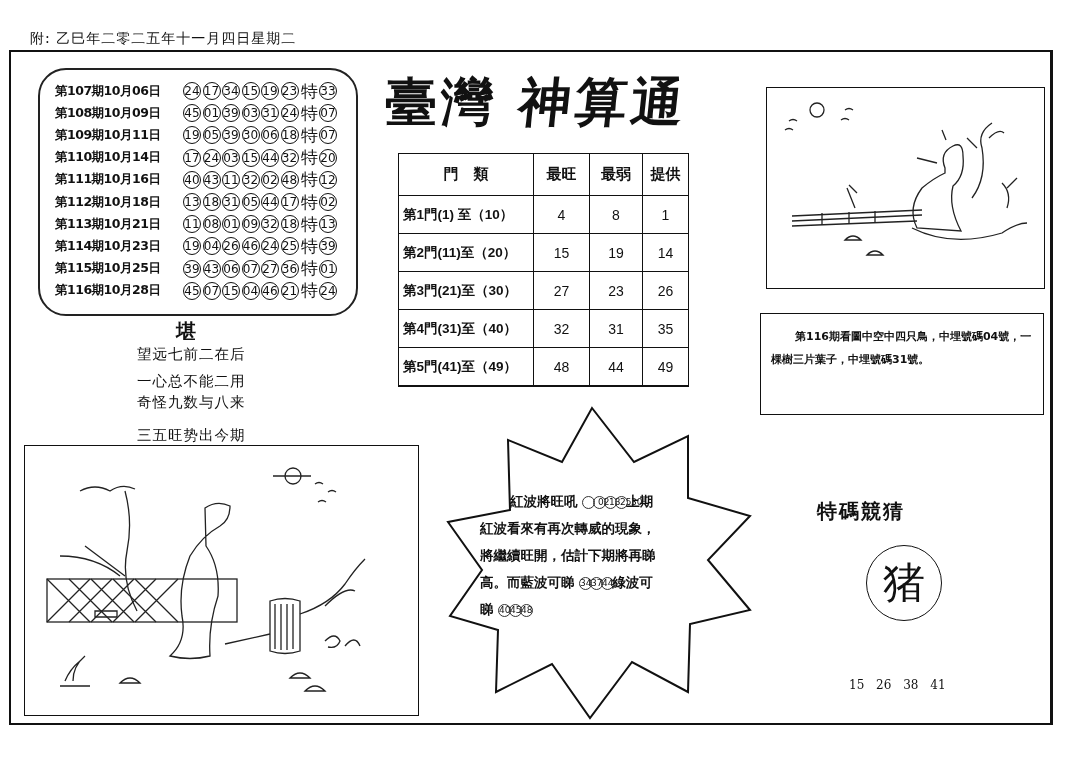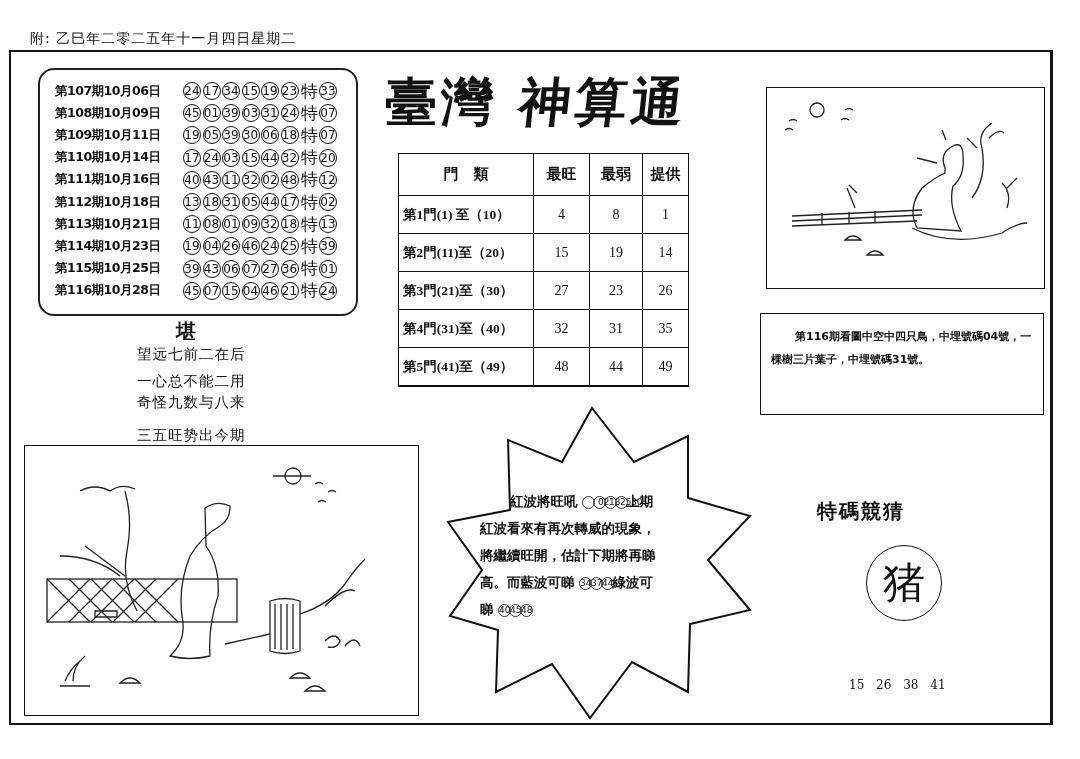--- a/index.html
+++ b/index.html
@@ -3,36 +3,36 @@
 <meta charset="utf-8">
 <style>
   html, body { margin:0; padding:0; background:#fff; }
   body { width:1080px; height:759px; position:relative; overflow:hidden;
          font-family:"DejaVu Sans", sans-serif; color:#111; }
   .abs { position:absolute; }
   .date-line { left:30px; top:30px; font-family:"DejaVu Serif", serif; font-size:14px; letter-spacing:1px; }
   .frame { left:9px; top:50px; width:1044px; height:675px; border:2px solid #111; border-right-width:3px; box-sizing:border-box; }
 
   
-  .history { left:38px; top:68px; width:320px; height:248px; border:2px solid #222; border-radius:16px; box-sizing:border-box; padding:10px 0 0 15px; }
+  .history { left:38px; top:68px; width:320px; height:248px; border:2px solid #222; border-radius:28px; box-sizing:border-box; padding:10px 0 0 15px; }
   .hrow { display:flex; align-items:center; height:22.2px; font-size:12.5px; white-space:nowrap; }
   .hlabel { width:128px; font-weight:bold; letter-spacing:-0.5px; }
   .ball { width:18px; height:18px; border:1.3px solid #111; border-radius:50%; display:inline-flex; align-items:center; justify-content:center; font-size:12px; margin-right:1.5px; box-sizing:border-box; }
   .te { font-size:17px; margin:0 1px; }
 
   
   .poem-title { left:176px; top:318px; font-size:20px; font-family:"DejaVu Serif", serif; font-weight:bold; }
   .poem-line { left:137px; font-size:14.5px; font-family:"DejaVu Serif", serif; letter-spacing:1px; }
 
   
   .title { left:385px; top:68px; font-size:52px; font-family:"DejaVu Serif", serif; font-weight:900; letter-spacing:4px; }
   .title .t2 { font-weight:900; transform:skewX(-6deg); display:inline-block; }
 
   
-  table.gate { position:absolute; left:398px; top:153px; border-collapse:collapse; font-family:Liberation Serif, serif;border-radius:12px; }
+  table.gate { position:absolute; left:398px; top:153px; border-collapse:collapse; font-family:Liberation Sans, sans-serif;border-radius:12px; }
   table.gate td, table.gate th { border:1.5px solid #111; font-size:14px; height:37px; text-align:center; padding:0; }
   table.gate th { font-weight:bold; height:41px; font-size:15px; }
   table.gate td.lbl { font-weight:bold; font-size:13.5px; text-align:left; padding-left:4px; width:128px; }
   table.gate tr:last-child td { border-bottom-width:2.5px; }
 
   
   .pic { border:1.5px solid #111; box-sizing:border-box; background:#fff; }
   .note { left:760px; top:313px; width:284px; height:102px; border:1.5px solid #111; box-sizing:border-box; padding:11px 8px 0 10px; font-size:11px; font-weight:bold; line-height:23px; text-indent:24px; }
 
   

